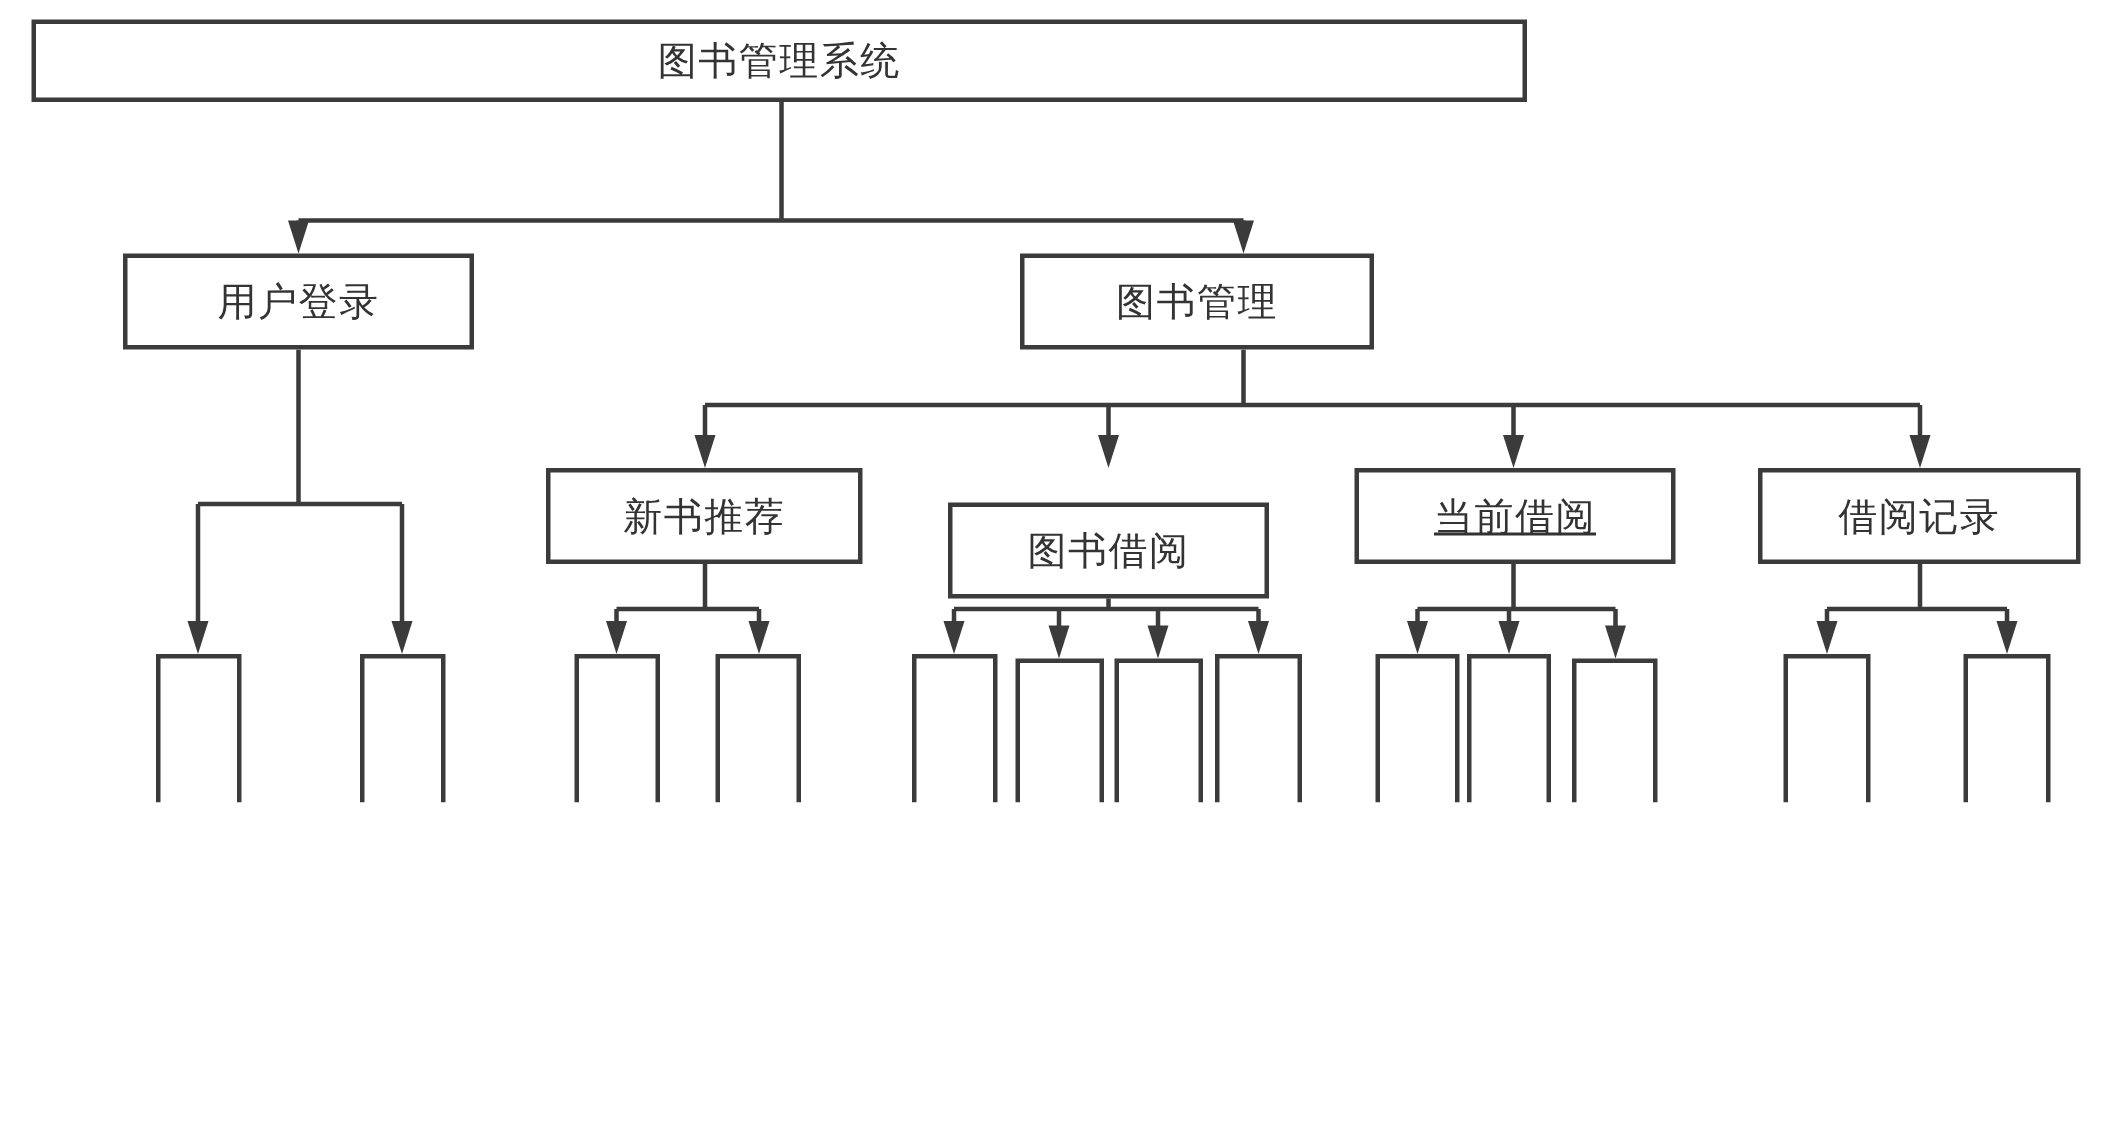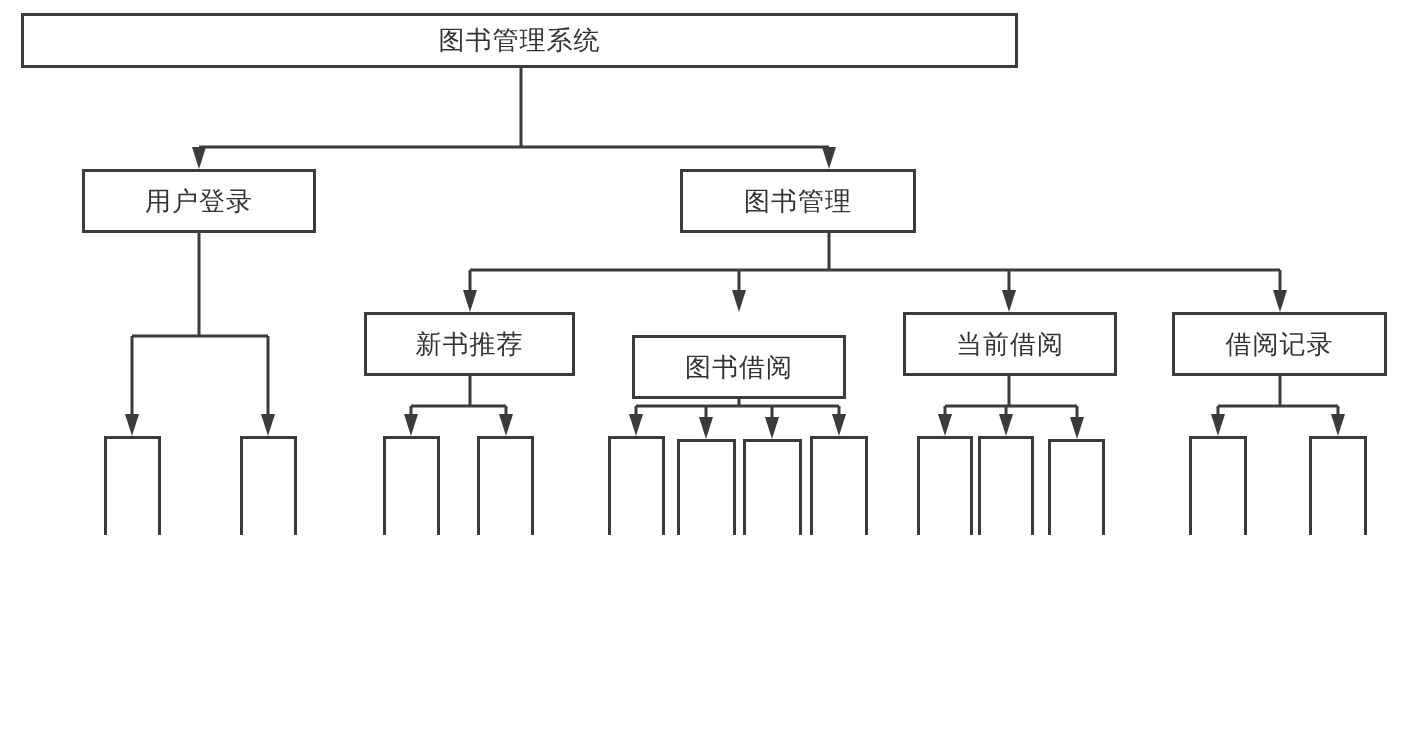--- a/index.html
+++ b/index.html
@@ -83,21 +83,21 @@
     </g>
   </svg>
 
   <div class="node hnode" style="left:21px;top:13px;width:997px;height:55px;">图书管理系统</div>
 
   <div class="node hnode" style="left:82px;top:169px;width:234px;height:64px;">用户登录</div>
   <div class="node hnode" style="left:680px;top:169px;width:236px;height:64px;">图书管理</div>
 
   <div class="node hnode" style="left:364px;top:312px;width:211px;height:64px;">新书推荐</div>
   <div class="node hnode" style="left:632px;top:312px;width:214px;height:64px;margin-top:23px;">图书借阅</div>
-  <div class="node hnode" style="left:903px;top:312px;width:214px;height:64px;">当前借阅</div>
+  <div class="node hnode" style="left:903px;top:312px;width:214px;height:64px;text-decoration:underline;">当前借阅</div>
   <div class="node hnode" style="left:1172px;top:312px;width:215px;height:64px;">借阅记录</div>
 
   <div class="node vnode" style="left:104px;top:436px;width:57px;height:297px;">
     <span class="vt">用户登录</span>
   </div>
   <div class="node vnode" style="left:240px;top:436px;width:57px;height:297px;">
     <span class="vt">注销登录</span>
   </div>
 
   <div class="node vnode" style="left:383px;top:436px;width:57px;height:297px;">

